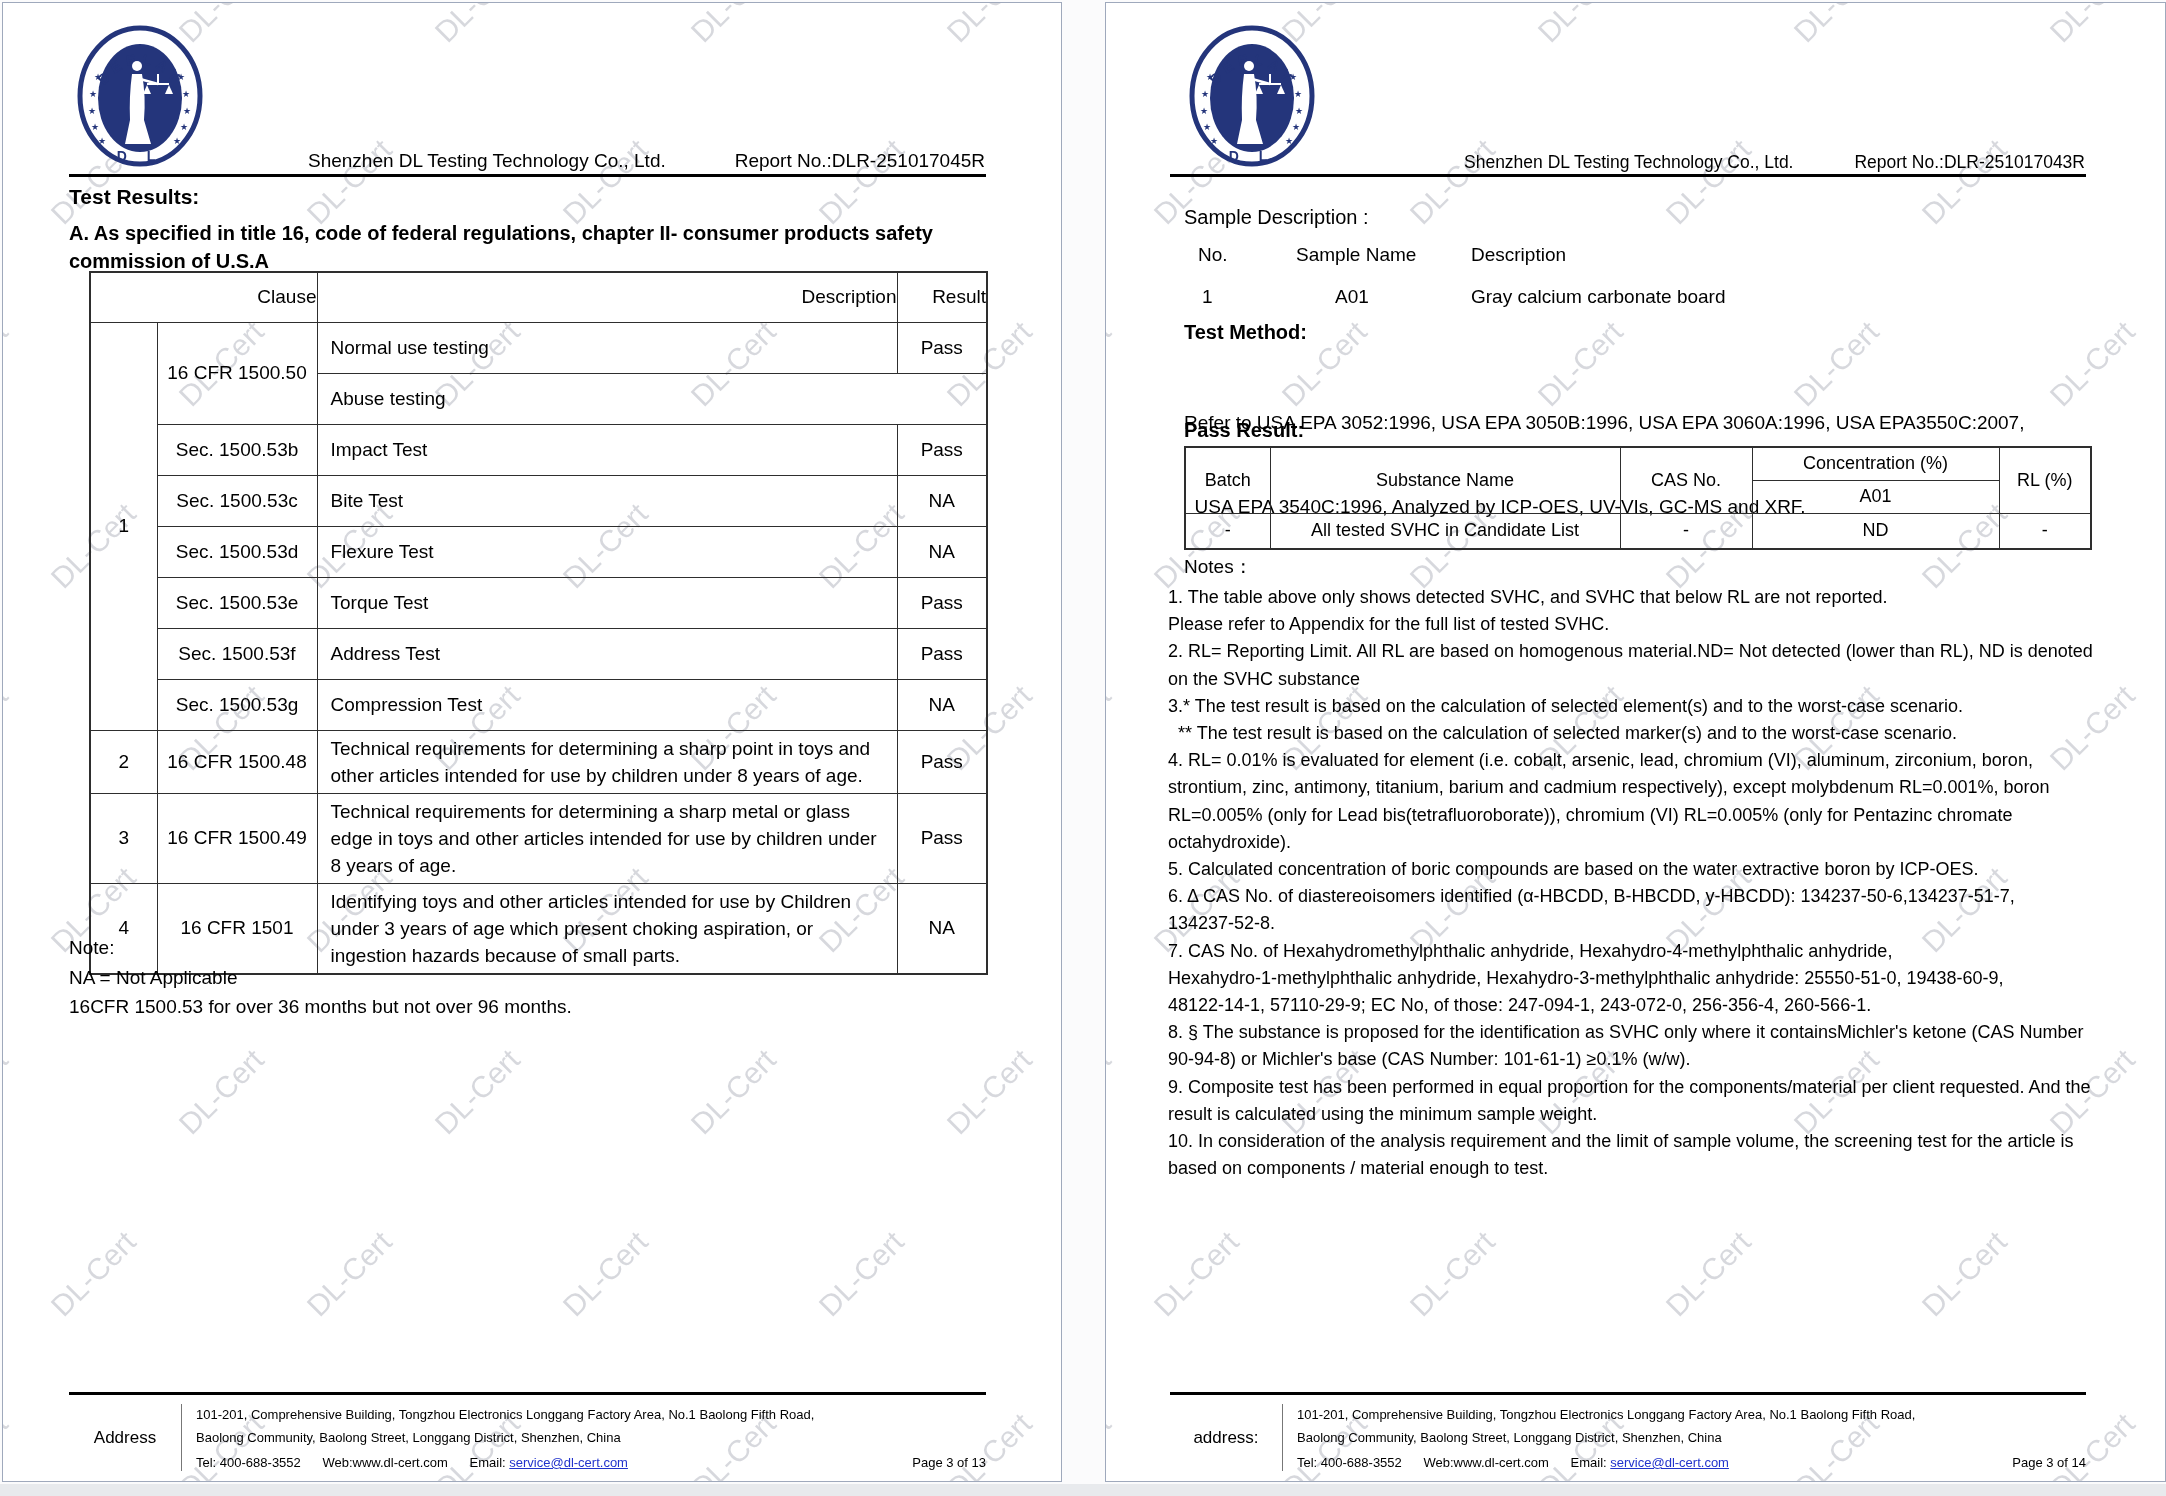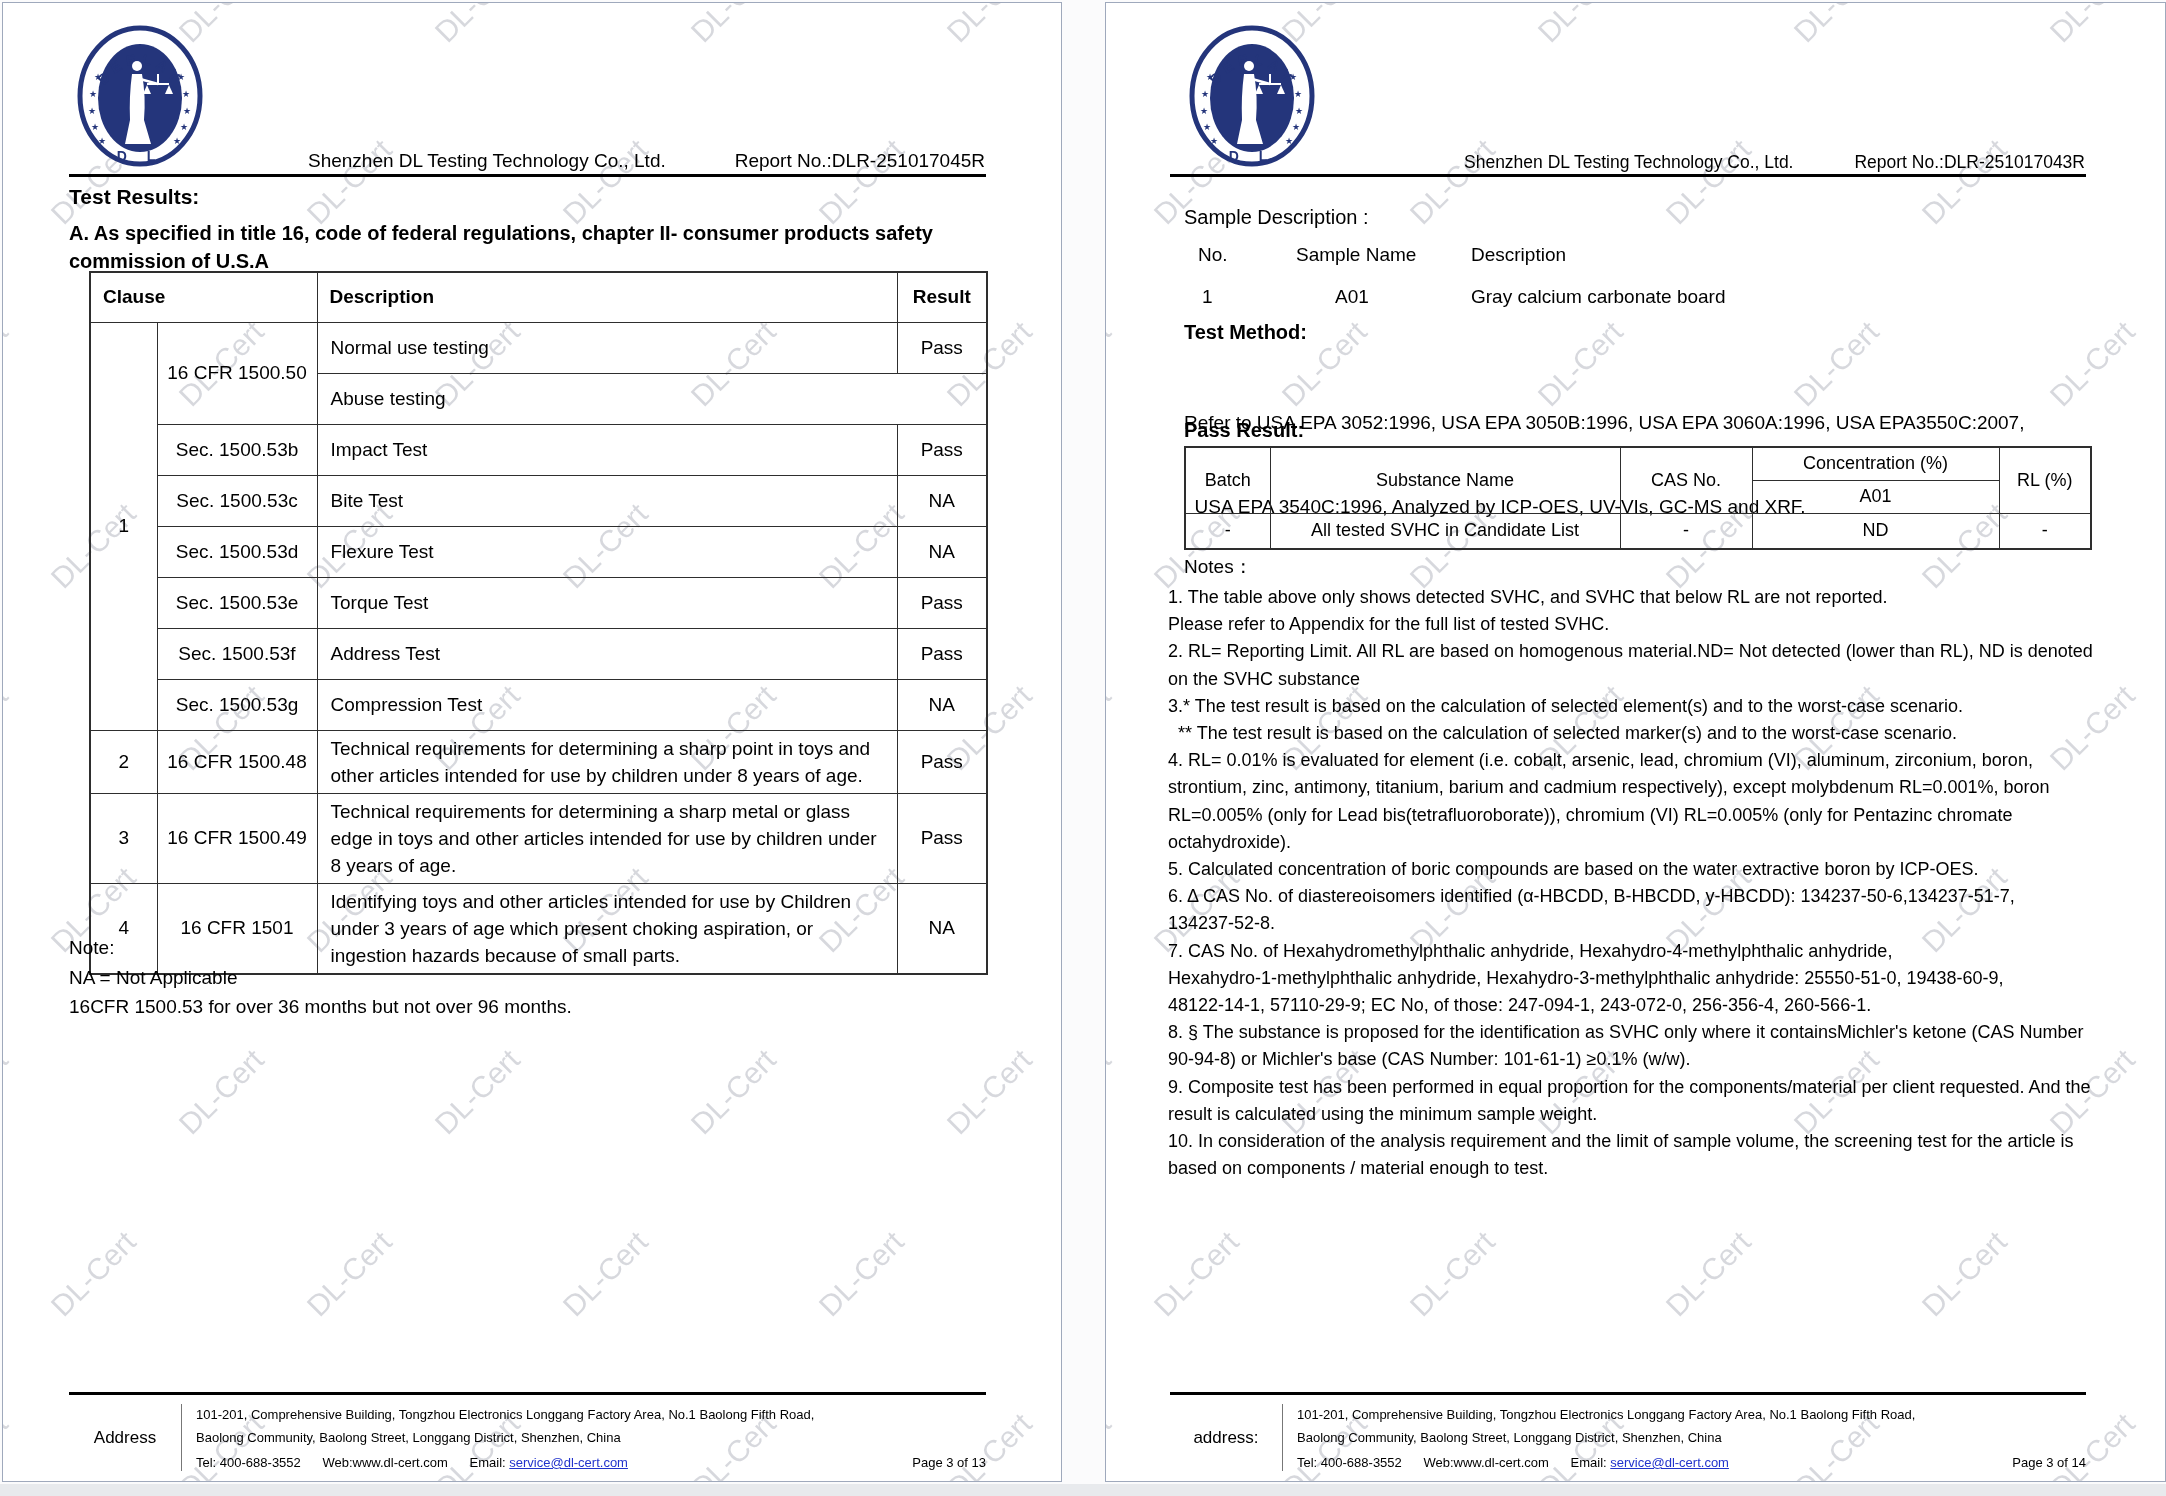--- a/index.html
+++ b/index.html
@@ -26,21 +26,21 @@
   .report-no-right{font-size:17.5px;top:149px;right:80px;}
   .hrule{position:absolute;height:3px;background:#000;}
   .hrule-top-left{top:171px;left:66px;right:75px;}
   .hrule-top-right{top:171px;left:64px;right:79px;}
 
   
   .test-results-title{position:absolute;top:182px;left:66px;font-size:21px;font-weight:bold;}
   .section-a{position:absolute;top:216px;left:66px;font-size:20px;font-weight:bold;line-height:28px;}
   table.t1{position:absolute;top:268px;left:86px;border-collapse:collapse;table-layout:fixed;}
   table.t1 th,table.t1 td{border:1px solid #2e2e2e;font-size:19px;font-weight:normal;vertical-align:middle;padding:0;}
-  table.t1 th{font-weight:bold;}
+  table.t1 th{font-weight:normal;text-align:right;}
   .al{text-align:left;padding-left:12px !important;}
   .ctr{text-align:center;}
   td.desc{text-align:left;padding:4px 8px 4px 13px !important;line-height:27px;}
   table.t1{border:2px solid #2e2e2e;}
 
   .note-block{position:absolute;top:930px;left:66px;font-size:19px;line-height:29.5px;}
 
   
   .hrule-bot{top:1389px;}
   .hrule-bot-left{left:66px;right:75px;}

